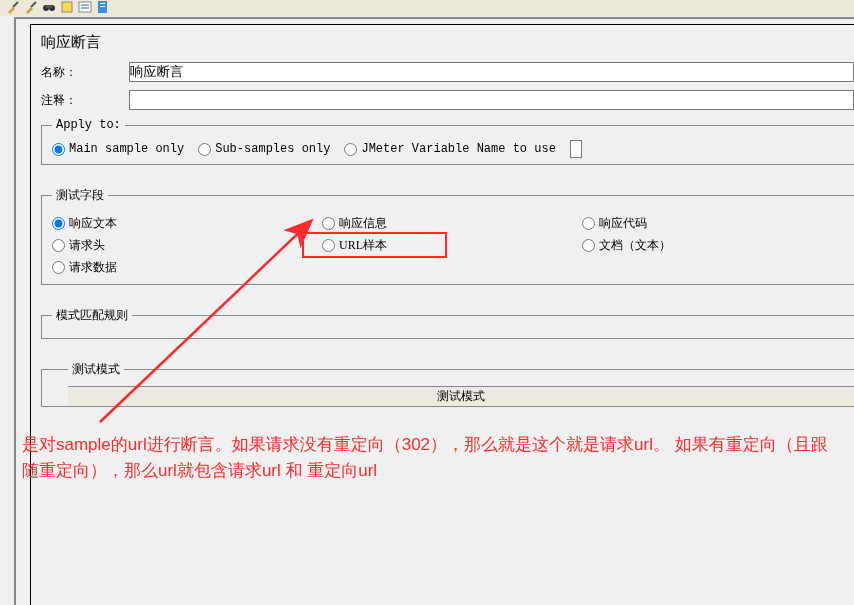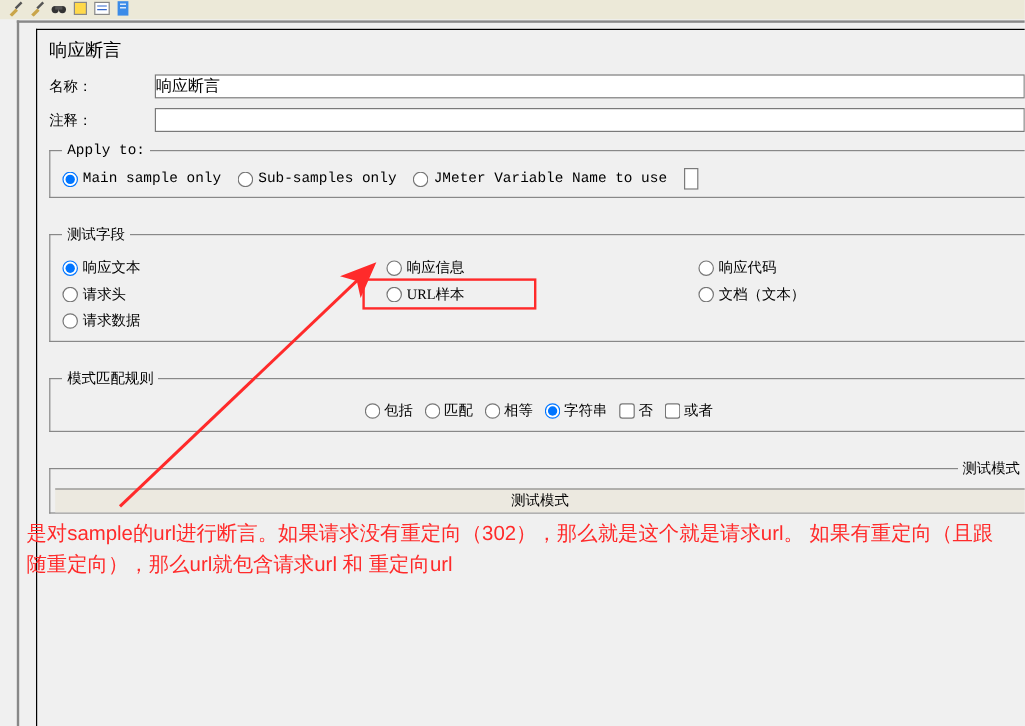--- a/index.html
+++ b/index.html
@@ -88,21 +88,21 @@
     color: #ff2a2a;
     font-family: "Microsoft YaHei","SimSun",sans-serif;
     font-size: 17px;
     line-height: 1.5;
   }
   svg.arrow {
     position: absolute;
     left: 90px; top: 212px;
     pointer-events: none;
   }
-  .tmode-fs { padding: 4px 0 0 4px; text-align: right; }
+  .tmode-fs { padding: 4px 0 0 26px; }
 </style>
 </head>
 <body>
 
 <div class="toolbar">
   <span class="tb-icon">
     <svg viewBox="0 0 14 14" width="14" height="14">
         <path d="M2 12 L7 7 L9 9 L4 14 Z" fill="#c9a54a"></path>
         <line x1="7" y1="7" x2="12" y2="2" stroke="#555" stroke-width="2"></line>
       </svg>
@@ -210,46 +210,20 @@
         <span>请求数据</span>
       </label>
       <div></div>
         <div></div>
     </div>
     <div class="highlight-box"></div>
   </fieldset>
 
   <fieldset>
     <legend>模式匹配规则</legend>
-    <div class="pattern-row">
-      <label class="opt">
-        <input type="radio" name="pr" style="">
-        <span>包括</span>
-      </label>
-      <label class="opt">
-        <input type="radio" name="pr" style="">
-        <span>匹配</span>
-      </label>
-      <label class="opt">
-        <input type="radio" name="pr" style="">
-        <span>相等</span>
-      </label>
-      <label class="opt">
-        <input type="radio" name="pr" checked="" style="">
-        <span>字符串</span>
-      </label>
-      <label class="opt">
-        <input type="checkbox" style="">
-        <span>否</span>
-      </label>
-      <label class="opt">
-        <input type="checkbox" style="">
-        <span>或者</span>
-      </label>
-    </div>
   </fieldset>
 
   <fieldset class="tmode-fs">
     <legend>测试模式</legend>
     <div class="tmode-header">测试模式</div>
   </fieldset>
 
 </div>
 
 <svg class="arrow" width="250" height="220">

